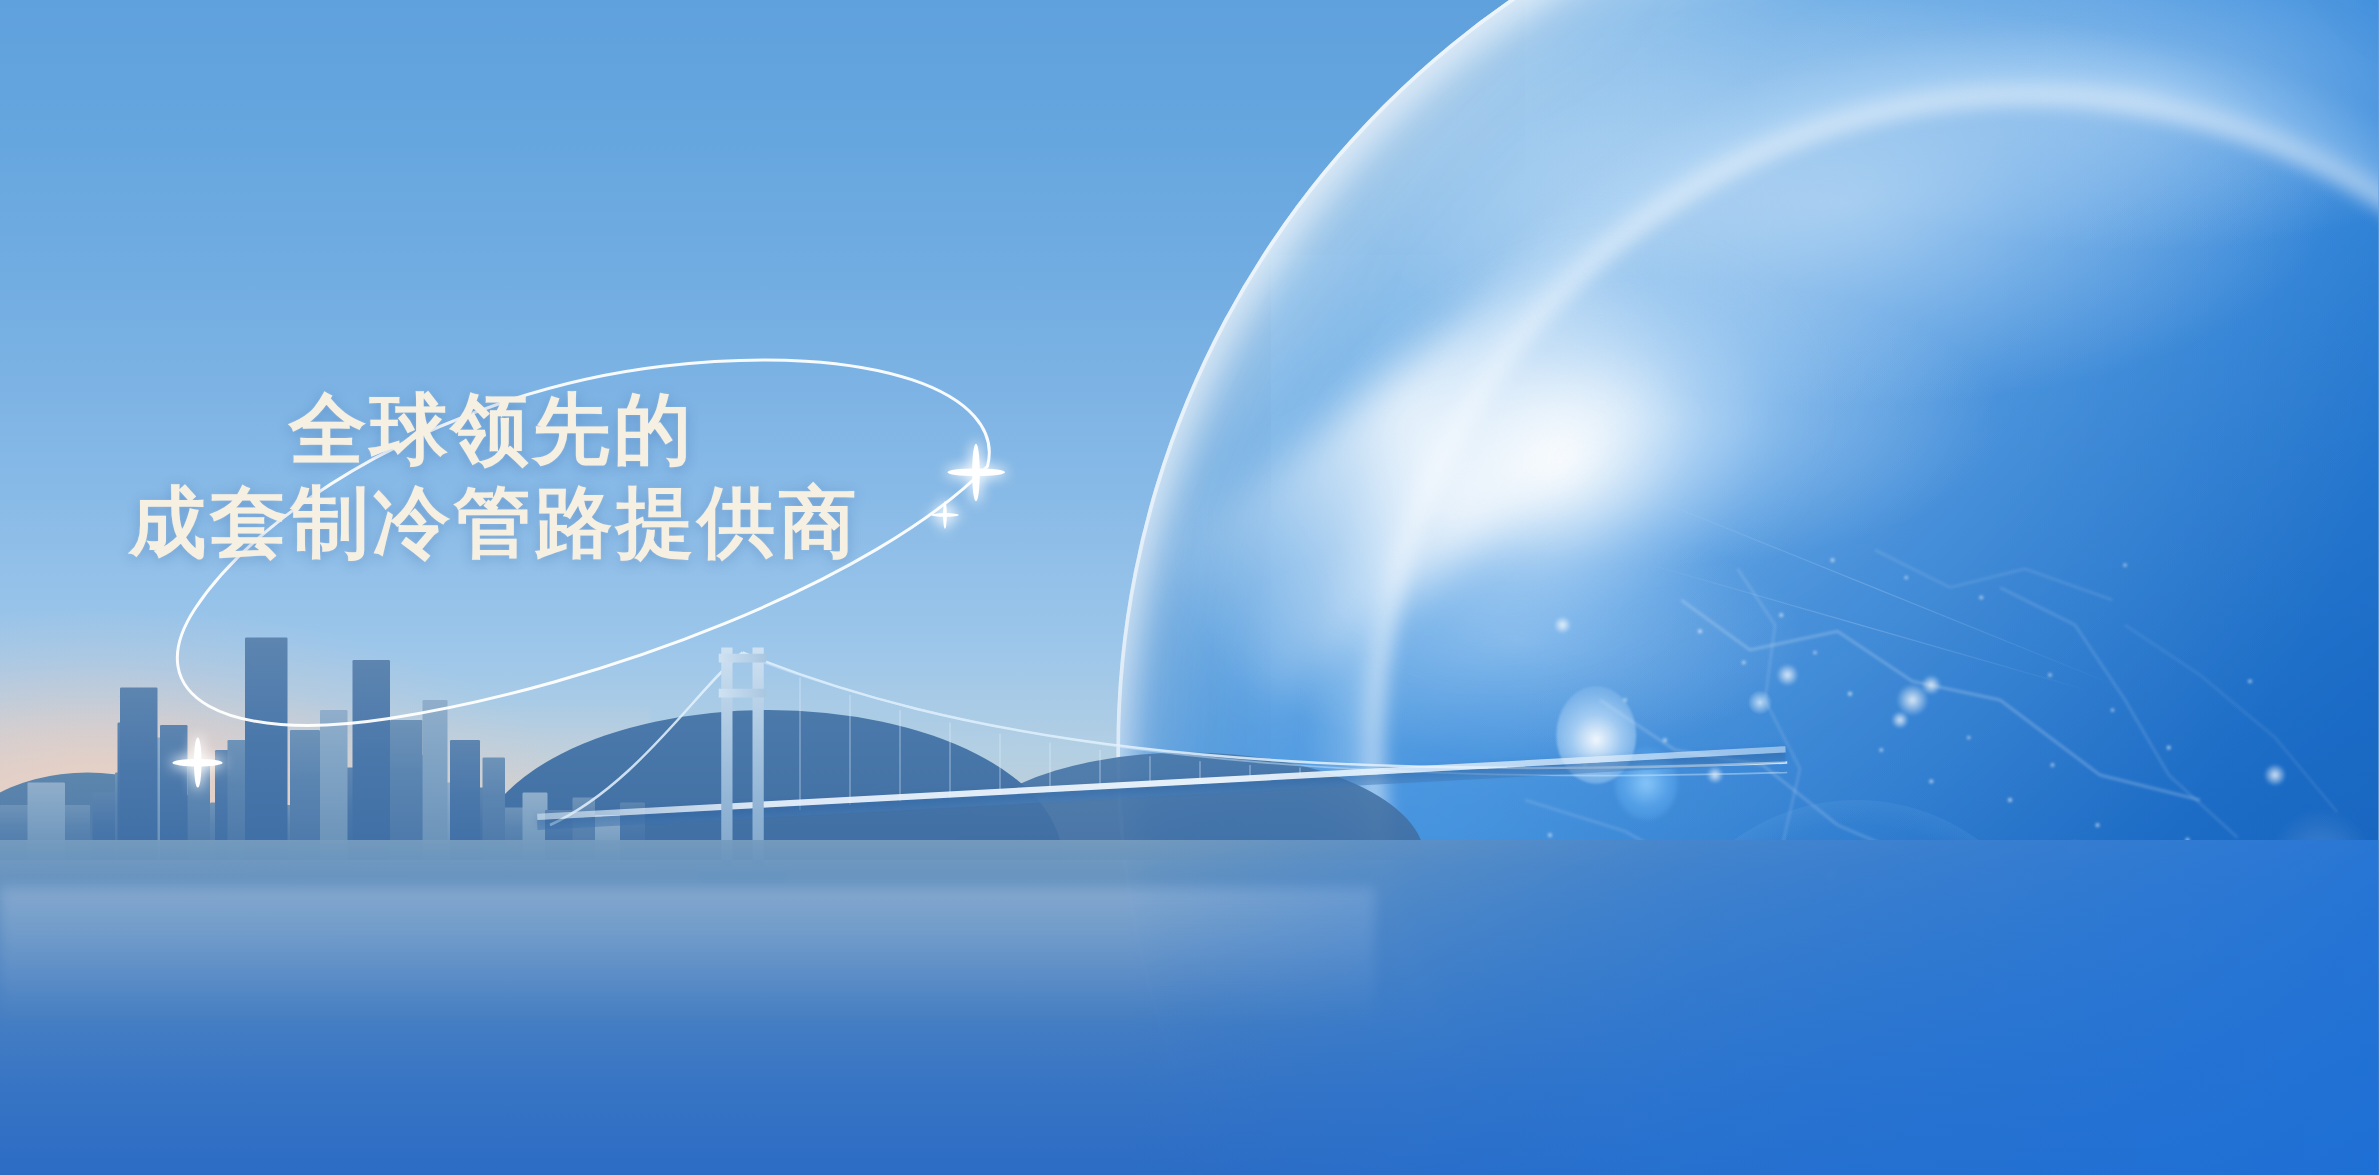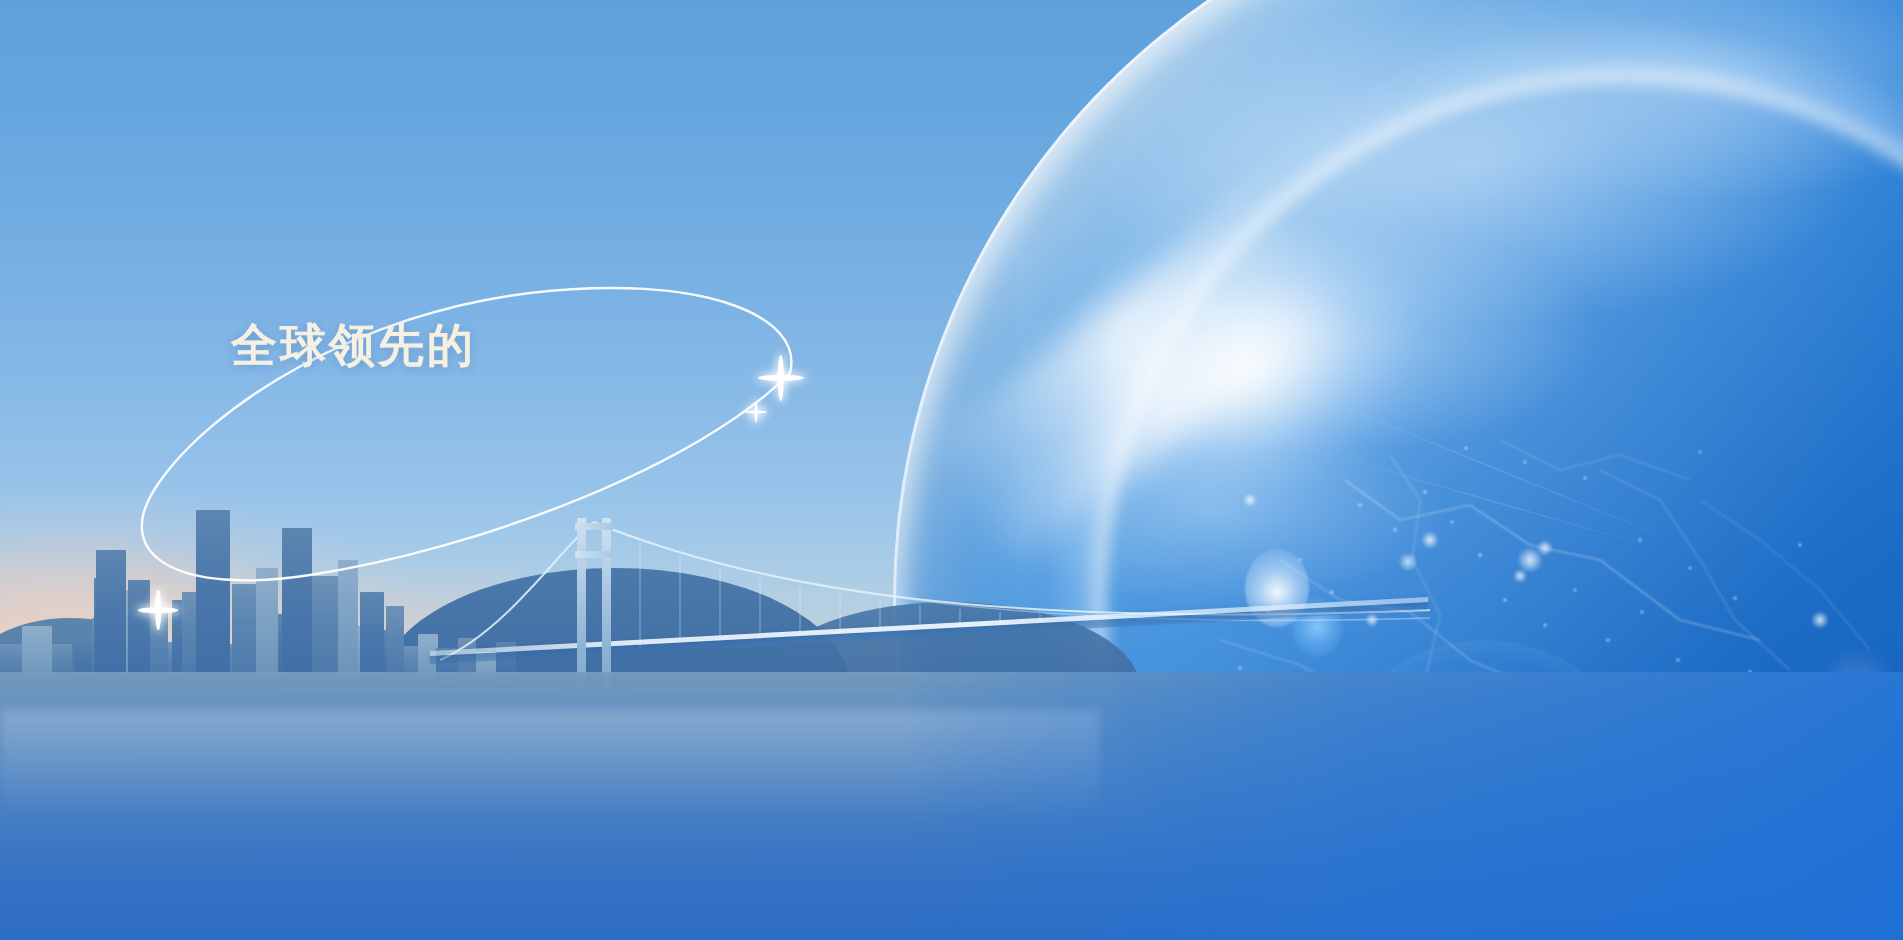--- a/index.html
+++ b/index.html
@@ -211,21 +211,21 @@
   }
   .spark::before { width:100%; height:14%; border-radius:50%;
     filter:blur(.4px); box-shadow:0 0 10px 2px rgba(255,255,255,.85); }
   .spark::after  { width:14%; height:100%; border-radius:50%;
     filter:blur(.4px); box-shadow:0 0 10px 2px rgba(255,255,255,.85); }
 
   
   .headline {
     position:absolute; left:103px; top:308px; width:760px;
     color:#F6F0E3;
-    font-size:46px; line-height:74px; font-weight:700; letter-spacing:3px;
+    font-size:62px; line-height:74px; font-weight:700; letter-spacing:3px;
     text-shadow:0 2px 10px rgba(30,80,150,.28), 0 0 2px rgba(255,255,255,.25);
     white-space:nowrap;
   }
   .headline .l1 { display:block; padding-left:128px; }
   .headline .l2 { display:block; }
 </style>
 </head>
 <body>
 
 <div class="stage">
@@ -411,15 +411,16 @@
     <path d="M730 118 C 745 60, 640 18, 470 38 C 300 58, 150 150, 96 232
              C 50 302, 120 340, 250 320 C 420 294, 640 210, 730 118 Z" fill="none" stroke="rgba(255,255,255,.95)" stroke-width="2.4" stroke-linecap="round"></path>
   </svg>
 
   <div class="spark" style="left:758px;top:355px;width:46px;height:46px;"></div>
   <div class="spark" style="left:745px;top:401px;width:22px;height:22px;"></div>
   <div class="spark" style="left:138px;top:590px;width:40px;height:40px;"></div>
 
   <div class="headline">
     <span class="l1">全球领先的</span>
+    <span class="l2">成套制冷管路提供商</span>
   </div>
 
 </div>
 
 </body></html>

